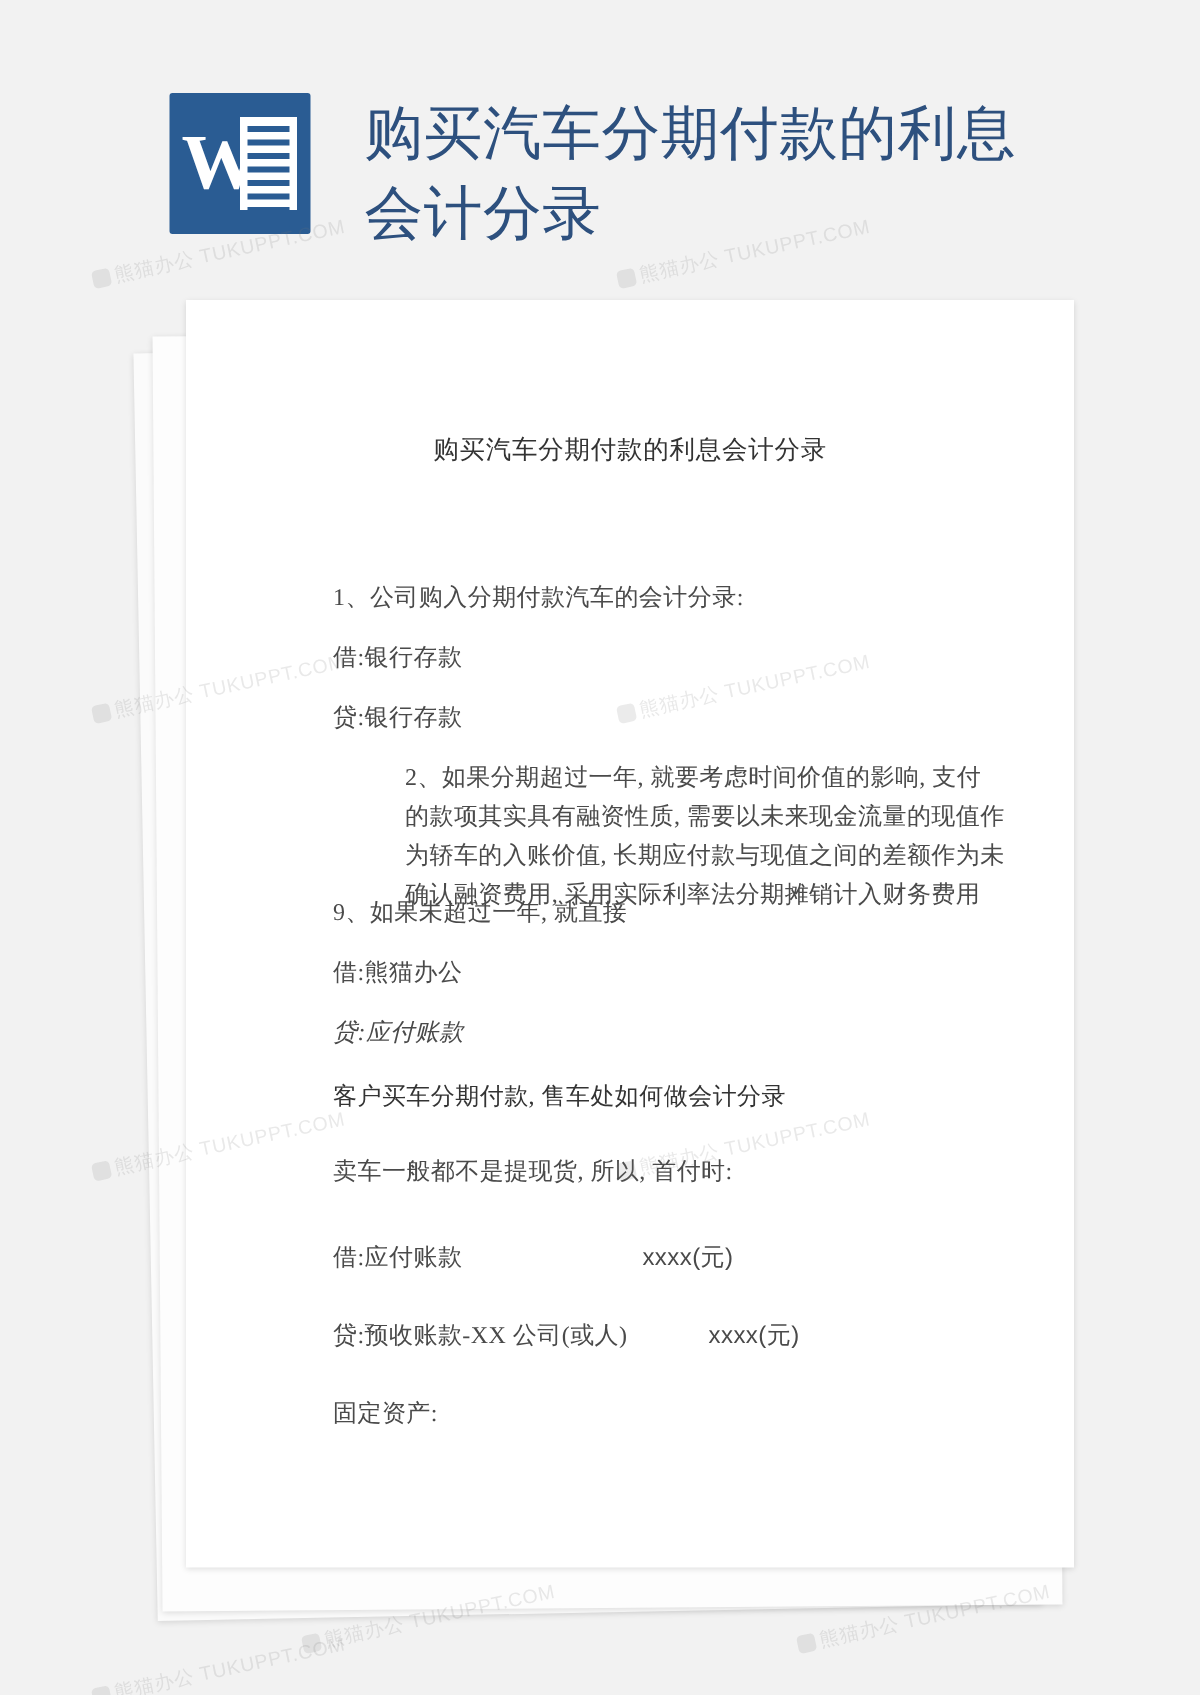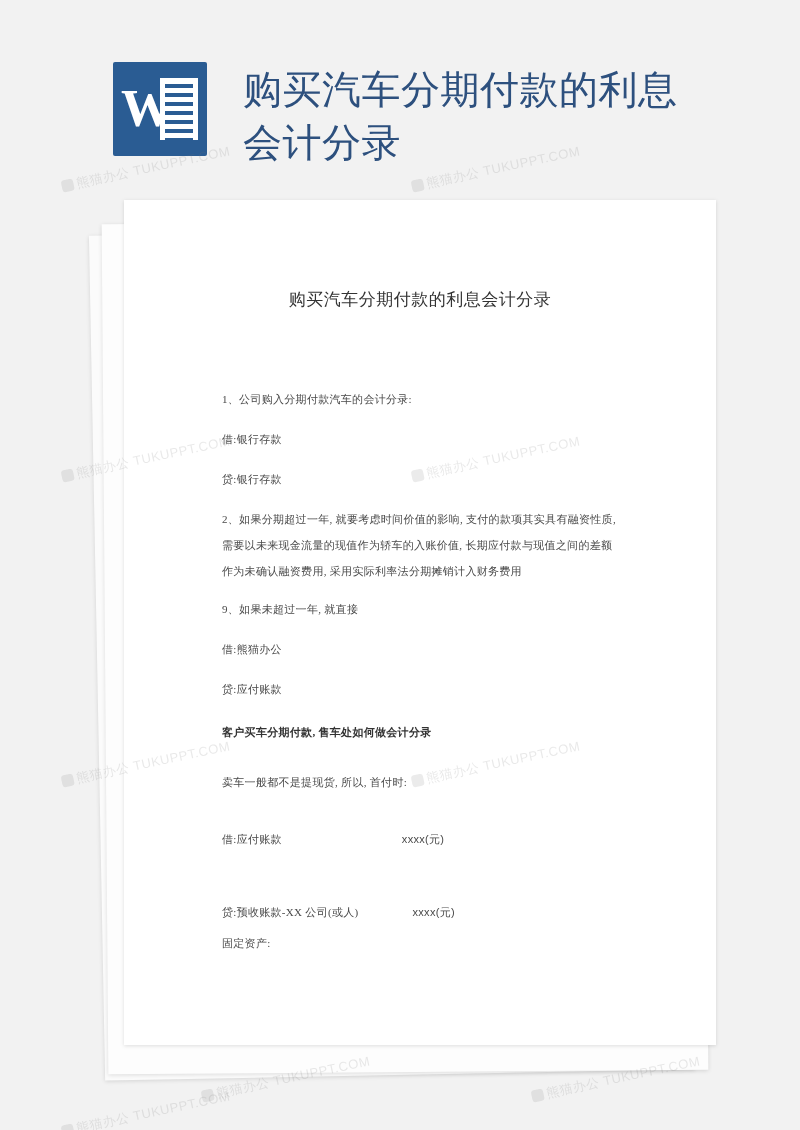--- a/index.html
+++ b/index.html
@@ -124,26 +124,26 @@
     width: 592px;
     text-align: center;
     font-size: 17px;
     color: #333333;
     letter-spacing: 0.5px;
   }
   .doc-para {
     position: absolute;
     left: 98px;
     width: 400px;
-    font-size: 11px;
+    font-size: 16px;
     line-height: 26px;
     color: #4a4a4a;
     letter-spacing: 0.3px;
   }
-  .doc-para.bold { font-weight: bold; color: #333; }
+  .doc-para.bold { font-weight: normal; color: #333; }
   .doc-para .amt {
     display: inline-block;
     font-family: Liberation Sans, sans-serif;
   }
 
   
   .wm {
     position: absolute;
     font-size: 13px;
     color: rgba(120,120,120,0.16);
@@ -189,28 +189,28 @@
   <div class="sheet sheet-back2"></div>
   <div class="sheet sheet-back1"></div>
   <div class="sheet sheet-front"></div>
 
   <div class="doc-content">
     <div class="doc-title">购买汽车分期付款的利息会计分录</div>
     <div id="paragraphs">
         <div class="doc-para" style="top: 186px;"><span>1、公司购入分期付款汽车的会计分录:</span></div>
         <div class="doc-para" style="top: 226px;"><span>借:银行存款</span></div>
         <div class="doc-para" style="top: 266px;"><span>贷:银行存款</span></div>
-        <div class="doc-para" style="top: 306px;"><span>2、如果分期超过一年, 就要考虑时间价值的影响, 支付的款项其实具有融资性质, 需要以未来现金流量的现值作为轿车的入账价值, 长期应付款与现值之间的差额作为未确认融资费用, 采用实际利率法分期摊销计入财务费用</span></div>
+        <div class="doc-para" style="top: 306px; margin-left: 48px;"><span>2、如果分期超过一年, 就要考虑时间价值的影响, 支付的款项其实具有融资性质, 需要以未来现金流量的现值作为轿车的入账价值, 长期应付款与现值之间的差额作为未确认融资费用, 采用实际利率法分期摊销计入财务费用</span></div>
         <div class="doc-para" style="top: 396px;"><span>9、如果未超过一年, 就直接</span></div>
         <div class="doc-para" style="top: 436px;"><span>借:熊猫办公</span></div>
-        <div class="doc-para" style="top: 476px;"><span>贷:应付账款</span></div>
+        <div class="doc-para" style="top: 476px; font-style: italic;"><span>贷:应付账款</span></div>
         <div class="doc-para bold" style="top: 519px;"><span>客户买车分期付款, 售车处如何做会计分录</span></div>
         <div class="doc-para" style="top: 569px;"><span>卖车一般都不是提现货, 所以, 首付时:</span></div>
         <div class="doc-para" style="top: 626px;"><span>借:应付账款</span><span class="amt" style="padding-left: 120px;">xxxx(元)</span></div>
-        <div class="doc-para" style="top: 678px; margin-top: 21px;"><span>贷:预收账款-XX 公司(或人)</span><span class="amt" style="padding-left: 54px;">xxxx(元)</span></div>
+        <div class="doc-para" style="top: 678px;"><span>贷:预收账款-XX 公司(或人)</span><span class="amt" style="padding-left: 54px;">xxxx(元)</span></div>
         <div class="doc-para" style="top: 730px;"><span>固定资产:</span></div>
       </div>
   </div>
 </div>
 
 <div id="watermarks">
     <div class="wm" style="left: 60px; top: 160px;"><span class="wm-logo"></span><span>熊猫办公 TUKUPPT.COM</span></div>
     <div class="wm" style="left: 410px; top: 160px;"><span class="wm-logo"></span><span>熊猫办公 TUKUPPT.COM</span></div>
     <div class="wm" style="left: 60px; top: 450px;"><span class="wm-logo"></span><span>熊猫办公 TUKUPPT.COM</span></div>
     <div class="wm" style="left: 410px; top: 450px;"><span class="wm-logo"></span><span>熊猫办公 TUKUPPT.COM</span></div>

